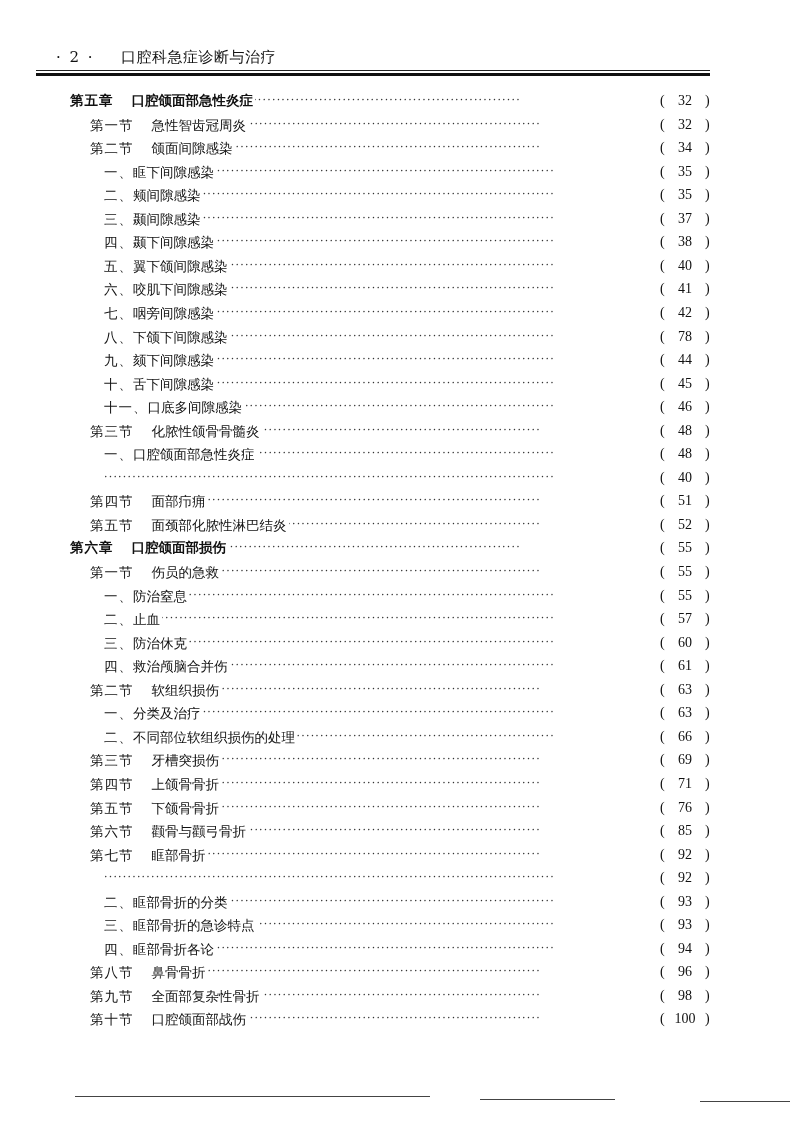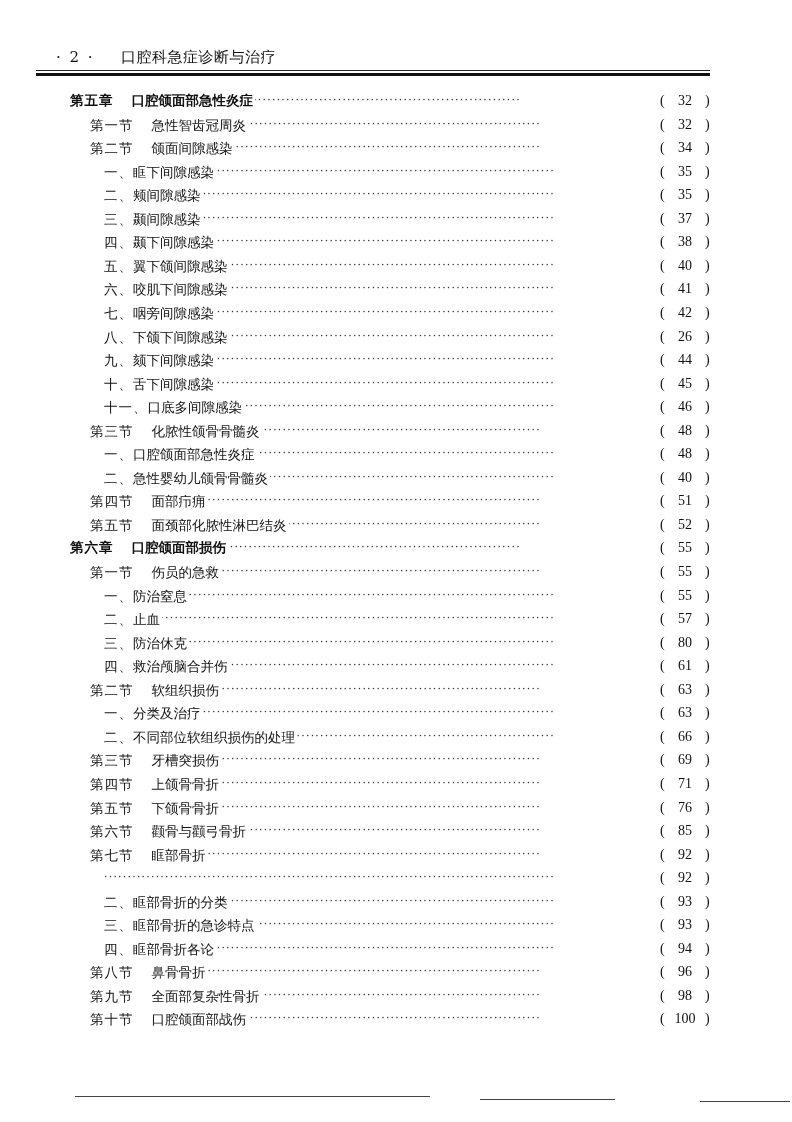--- a/index.html
+++ b/index.html
@@ -204,21 +204,21 @@
         <span class="paren-l">(</span>
         <span class="pg">42</span>
         <span class="paren-r">)</span>
       </span>
     </div>
     <div class="toc-row lvl-item" style="top: 235.5px;">
       <span class="toc-leader" style="left: 104px;">································································································</span>
       <span class="toc-title"><span class="num">八、</span><span>下颌下间隙感染</span></span>
       <span class="toc-page">
         <span class="paren-l">(</span>
-        <span class="pg">26</span>
+        <span class="pg">78</span>
         <span class="paren-r">)</span>
       </span>
     </div>
     <div class="toc-row lvl-item" style="top: 259.05px;">
       <span class="toc-leader" style="left: 104px;">································································································</span>
       <span class="toc-title"><span class="num">九、</span><span>颏下间隙感染</span></span>
       <span class="toc-page">
         <span class="paren-l">(</span>
         <span class="pg">44</span>
         <span class="paren-r">)</span>
@@ -255,21 +255,20 @@
       <span class="toc-leader" style="left: 104px;">································································································</span>
       <span class="toc-title"><span class="num">一、</span><span>口腔颌面部急性炎症</span></span>
       <span class="toc-page">
         <span class="paren-l">(</span>
         <span class="pg">48</span>
         <span class="paren-r">)</span>
       </span>
     </div>
     <div class="toc-row lvl-item" style="top: 376.8px;">
       <span class="toc-leader" style="left: 104px;">································································································</span>
-      <span class="toc-title"><span class="num">二、</span><span>急性婴幼儿颌骨骨髓炎</span></span>
       <span class="toc-page">
         <span class="paren-l">(</span>
         <span class="pg">40</span>
         <span class="paren-r">)</span>
       </span>
     </div>
     <div class="toc-row lvl-section" style="top: 400.35px;">
       <span class="toc-leader" style="left: 90px;">································································································</span>
       <span class="toc-title"><span class="num">第四节</span><span class="gap"></span><span>面部疖痈</span></span>
       <span class="toc-page">
@@ -321,21 +320,21 @@
         <span class="paren-l">(</span>
         <span class="pg">57</span>
         <span class="paren-r">)</span>
       </span>
     </div>
     <div class="toc-row lvl-item" style="top: 541.65px;">
       <span class="toc-leader" style="left: 104px;">································································································</span>
       <span class="toc-title"><span class="num">三、</span><span>防治休克</span></span>
       <span class="toc-page">
         <span class="paren-l">(</span>
-        <span class="pg">80</span>
+        <span class="pg">60</span>
         <span class="paren-r">)</span>
       </span>
     </div>
     <div class="toc-row lvl-item" style="top: 565.2px;">
       <span class="toc-leader" style="left: 104px;">································································································</span>
       <span class="toc-title"><span class="num">四、</span><span>救治颅脑合并伤</span></span>
       <span class="toc-page">
         <span class="paren-l">(</span>
         <span class="pg">61</span>
         <span class="paren-r">)</span>

